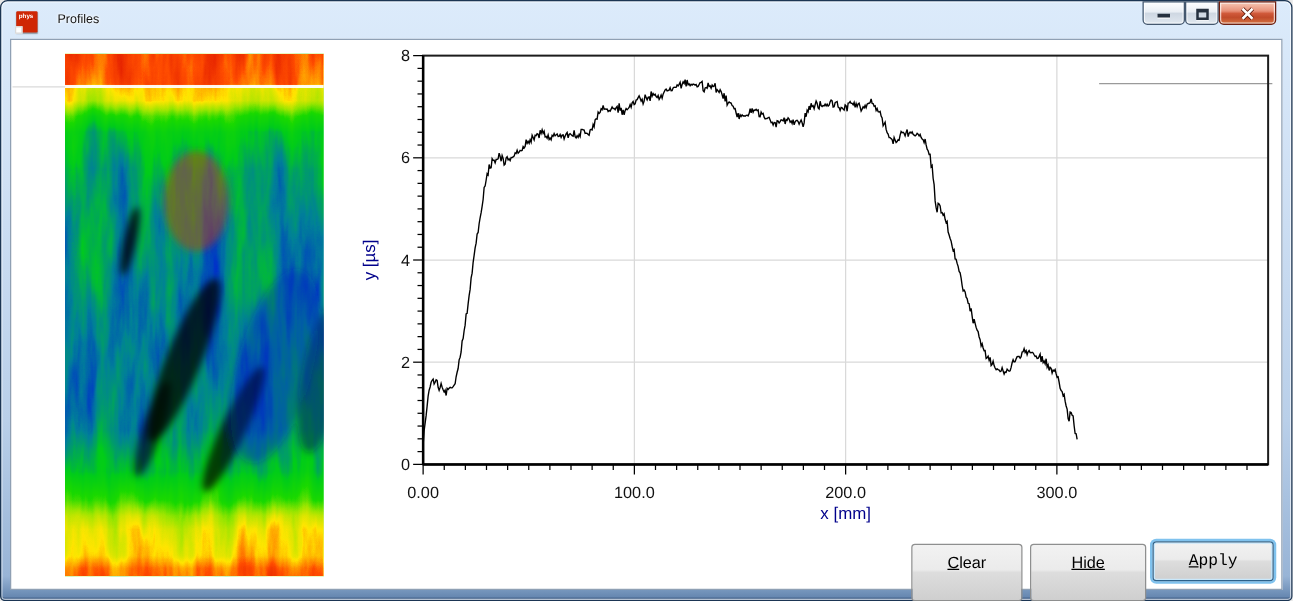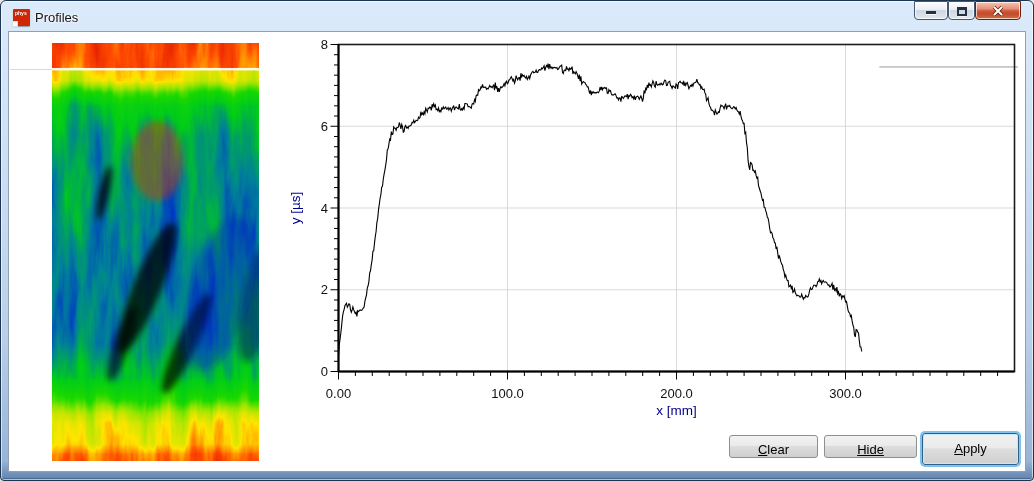--- a/index.html
+++ b/index.html
@@ -5,21 +5,21 @@
   html,body{margin:0;padding:0;width:1034px;height:481px;overflow:hidden;background:#e8e8e8;
             font-family:"Liberation Sans",sans-serif;}
   *{box-sizing:border-box;}
 
   
   .window{position:absolute;inset:0;border:1px solid #1b3553;border-radius:6px 6px 4px 4px;
           background:linear-gradient(180deg,#dcebfb 0%,#cfe0f4 30%,#b9cfe9 70%,#98b4d6 96%,#5f81ab 100%);
           box-shadow:inset 0 0 0 1px rgba(255,255,255,.6), inset 0 -2px 0 rgba(25,50,85,.35);}
   .titlebar{position:absolute;left:1px;right:1px;top:1px;height:29px;border-radius:5px 5px 0 0;
             background:linear-gradient(180deg,#e7f1fc 0%,#dcε 0%,#dde9f8 45%,#cbdcf2 100%);}
-  .title-text{position:absolute;left:33px;top:8px;font-size:13px;color:#141414;
+  .title-text{position:absolute;left:44px;top:8px;font-size:10px;color:#141414;
               text-shadow:0 0 3px #fff,0 0 2px #fff;}
   .app-icon{position:absolute;left:11px;top:7px;width:17px;height:17px;background:#cf2604;
             border-radius:1px;box-shadow:0 1px 1px rgba(0,0,0,.35);}
   .app-icon .mark{position:absolute;left:2px;top:1px;font-size:5px;line-height:6px;color:#fff;
                   font-weight:bold;letter-spacing:0;}
   .app-icon .corner{position:absolute;left:-1px;bottom:-1px;width:6px;height:6px;background:#fff;
                     border:1px solid #d9d9d9;}
   .winbtn{position:absolute;top:0;height:19px;border:1px solid #45586f;border-top:1px solid #45586f;
           border-radius:0 0 4px 4px;cursor:default;
           background:linear-gradient(180deg,#fdfeff 0%,#e9eef4 45%,#ced7e2 50%,#e0e7ef 100%);
@@ -38,29 +38,29 @@
           border:1px solid #8fa0b4;}
 
   
   .heatmap{position:absolute;left:51px;top:42px;width:207px;height:418px;}
   .cursor-line{position:absolute;left:9px;top:68px;width:42px;height:1px;background:#dadada;}
 
   
   .chart{position:absolute;left:283px;top:35px;width:740px;height:392px;background:#fff;}
 
   
-  .btn{position:absolute;height:23px;border:1px solid #8e8f8f;border-radius:3px;
+  .btn{position:absolute;height:46px;border:1px solid #8e8f8f;border-radius:3px;
        background:linear-gradient(180deg,#f2f2f2 0%,#ebebeb 45%,#dddddd 50%,#cfcfcf 100%);
        font-size:13px;color:#000;text-align:center;line-height:27px;cursor:default;}
   .btn .accel{text-decoration:underline;}
   .btn.clear{left:728px;top:434px;width:89px;}
   .btn.hide{left:823px;top:434px;width:93px;text-decoration:underline;}
   .btn.apply{left:921px;top:432px;width:97px;height:32px;line-height:30px;
              border:1px solid #2c628b;border-radius:3px;
-             box-shadow:0 0 0 2px #7fc2ee, inset 0 0 0 1px #c9e8fb;}
+             box-shadow:0 0 0 2px #7fc2ee, inset 0 0 0 1px #c9e8fb;font-family:Liberation Mono, monospace;}
 </style>
 </head>
 <body>
 
 <div class="window">
 
   <div class="titlebar">
     <div class="app-icon">
       <span class="mark">phys</span>
       <span class="corner"></span>

